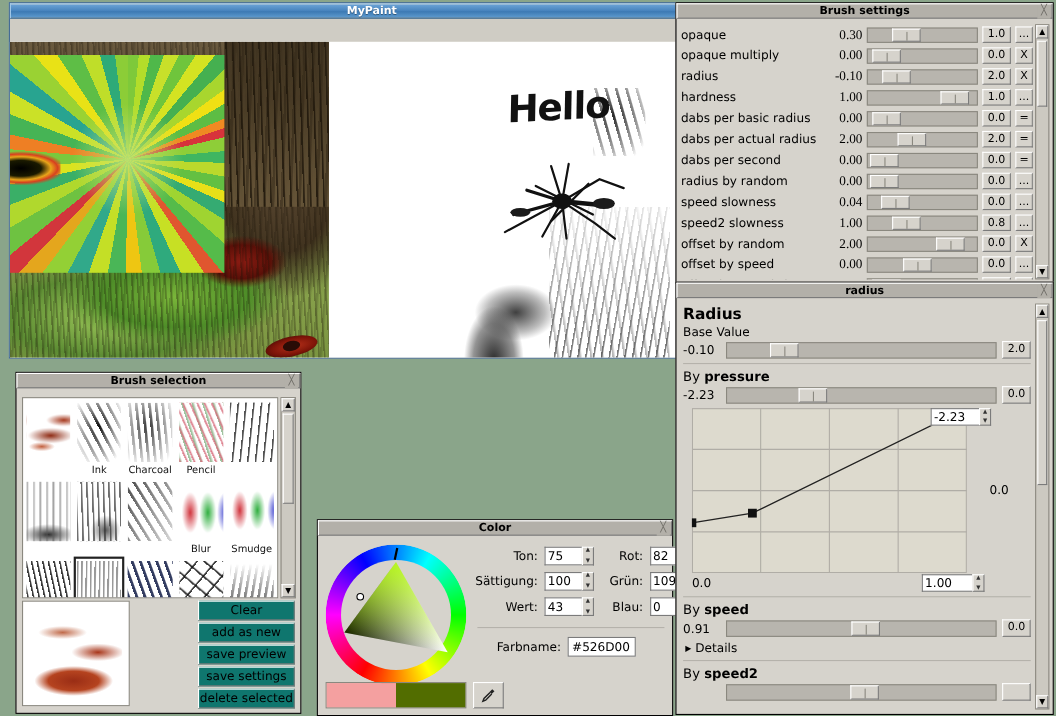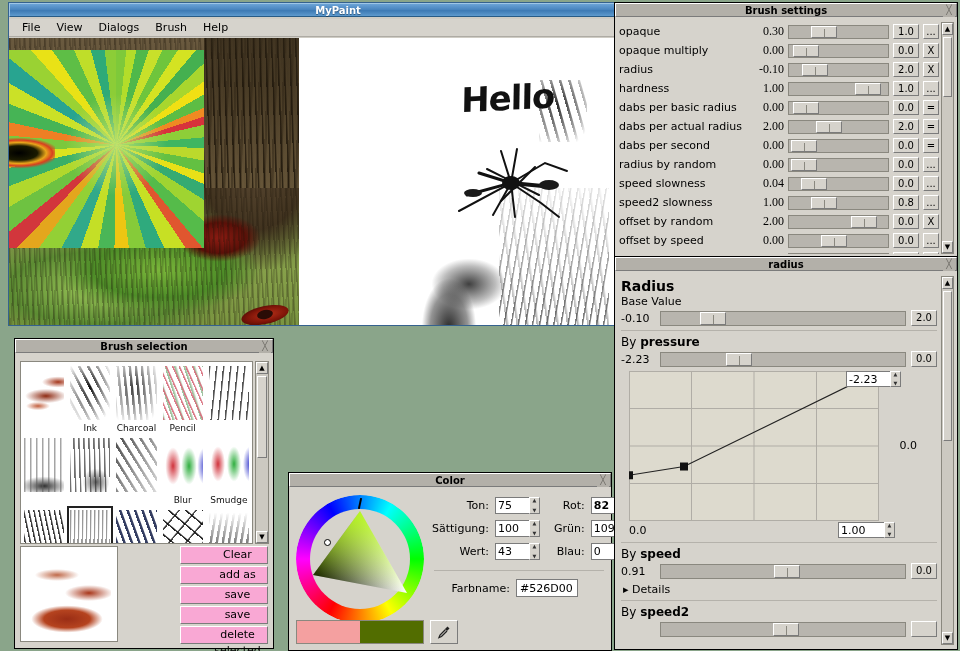--- a/index.html
+++ b/index.html
@@ -177,22 +177,22 @@
   #bs-preview-art {
     position:absolute; inset:6px;
     background:
       radial-gradient(ellipse 42px 16px at 40px 66px, #9a2d15 0%, #b5431f 55%, rgba(180,70,40,0) 85%),
       radial-gradient(ellipse 30px 10px at 62px 40px, #a8361a 0%, rgba(170,60,30,0) 80%),
       radial-gradient(ellipse 26px 7px at 30px 22px, #c06a4a 0%, rgba(190,110,80,0) 85%);
   }
   #bs-buttons { margin-left:auto; display:flex; flex-direction:column; gap:2px; width:88px; }
   .gbtn {
     height:18px; line-height:16px; text-align:center; font-size:11px;
-    background:#f9a8d4; border:1px solid #fff;
-    border-right-color:#7b7b7b; border-bottom-color:#7b7b7b; cursor:pointer;padding-left:27px;
+    background:#0f766e; border:1px solid #fff;
+    border-right-color:#7b7b7b; border-bottom-color:#7b7b7b; cursor:pointer;
   }
 
   
   #colorwin { left: 288px; top: 472px; width: 324px; height: 179px; }
   #cw-body { position:absolute; left:3px; right:3px; top:18px; bottom:3px; }
   #wheel { position:absolute; left:4px; top:4px; width:128px; height:128px; }
   #wheel-ring {
     position:absolute; inset:0; border-radius:50%;
     background: conic-gradient(from 90deg,
       #00ff00, #ffff00 16.6%, #ff0000 33.3%, #ff00ff 50%, #0000ff 66.6%, #00ffff 83.3%, #00ff00 100%);
@@ -307,27 +307,20 @@
 
 <div id="root">
 
   <div class="win" id="mypaint">
     <div class="tbar blue">
       <span>MyPaint</span>
       <span class="tbtn blue">✕</span>
     </div>
     <div id="mp-body">
 
-      <div id="menubar">
-        <div class="menu-item">File</div>
-        <div class="menu-item">View</div>
-        <div class="menu-item">Dialogs</div>
-        <div class="menu-item">Brush</div>
-        <div class="menu-item">Help</div>
-      </div>
 
       <div id="canvas-wrap">
         <div class="art" id="art-bg"></div>
         <div class="art" id="art-paint"></div>
         <div class="art" id="art-paint-texture"></div>
         <div class="art" id="art-paint-top"></div>
         <div class="art" id="art-eye"></div>
         <div class="art" id="art-eye2"></div>
         <div class="art" id="art-rainbow"></div>
         <div class="art" id="art-rainbow-soft"></div>
@@ -532,21 +525,21 @@
                     <span>▲</span>
                     <span>▼</span>
                   </span>
               </span>
             </div>
           </div>
           <div style="flex:1;">
             <div class="fld-row" style="justify-content:flex-end;">
               <span class="fld-lbl">Rot:</span>
               <span class="spin">
-                <input type="text" style="width: 34px; font-weight: bold;" value="82">
+                <input type="text" style="width: 34px;" value="82">
                 <span class="spin-btns">
                     <span>▲</span>
                     <span>▼</span>
                   </span>
               </span>
             </div>
             <div class="fld-row" style="justify-content:flex-end;">
               <span class="fld-lbl">Grün:</span>
               <span class="spin">
                 <input type="text" style="width: 34px;" value="109">

